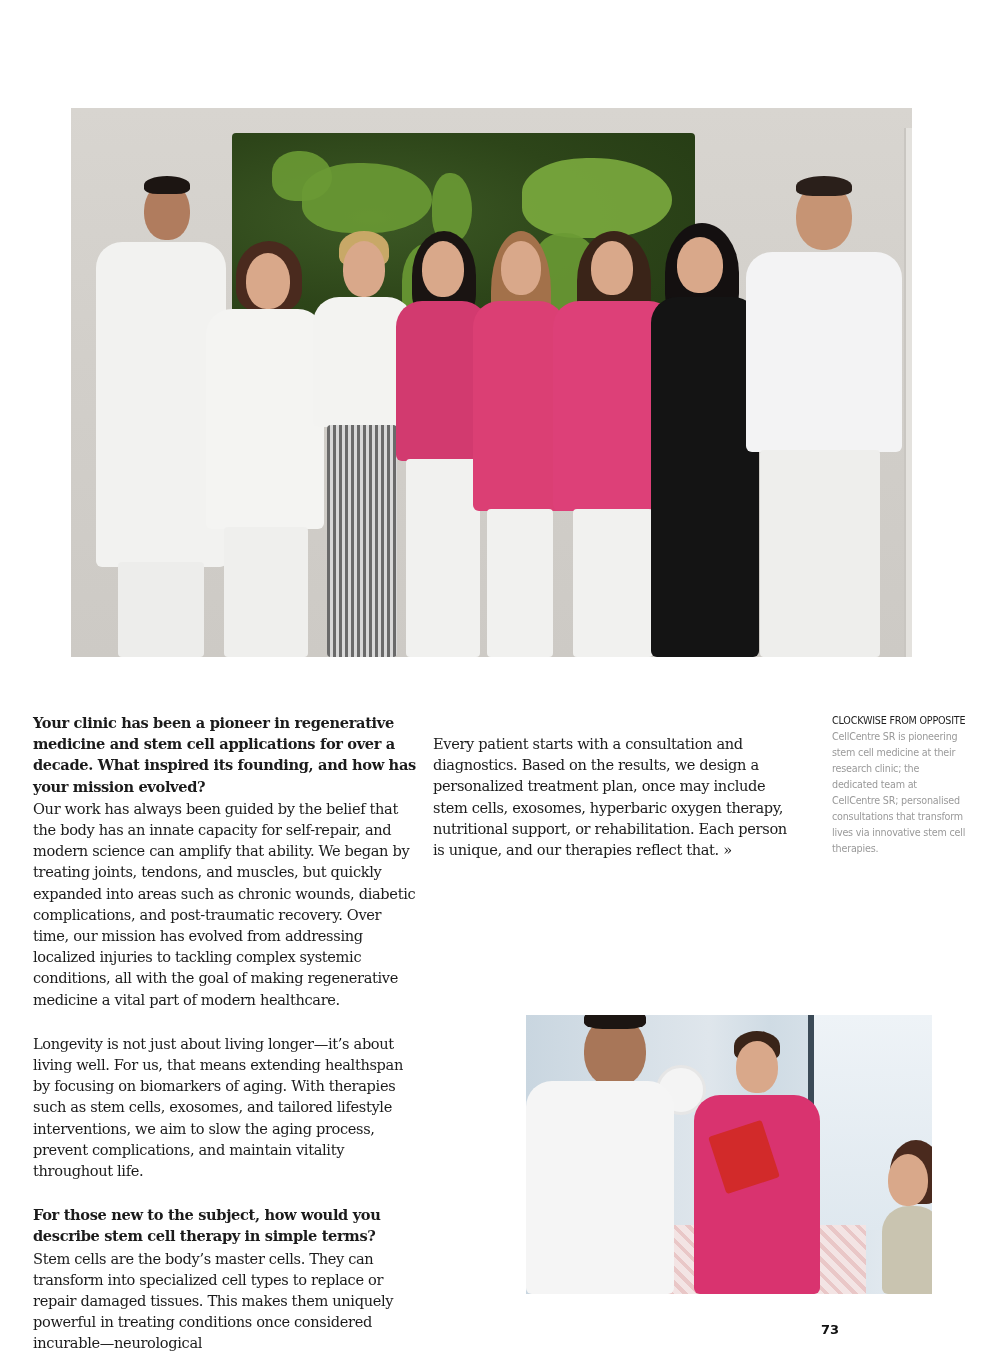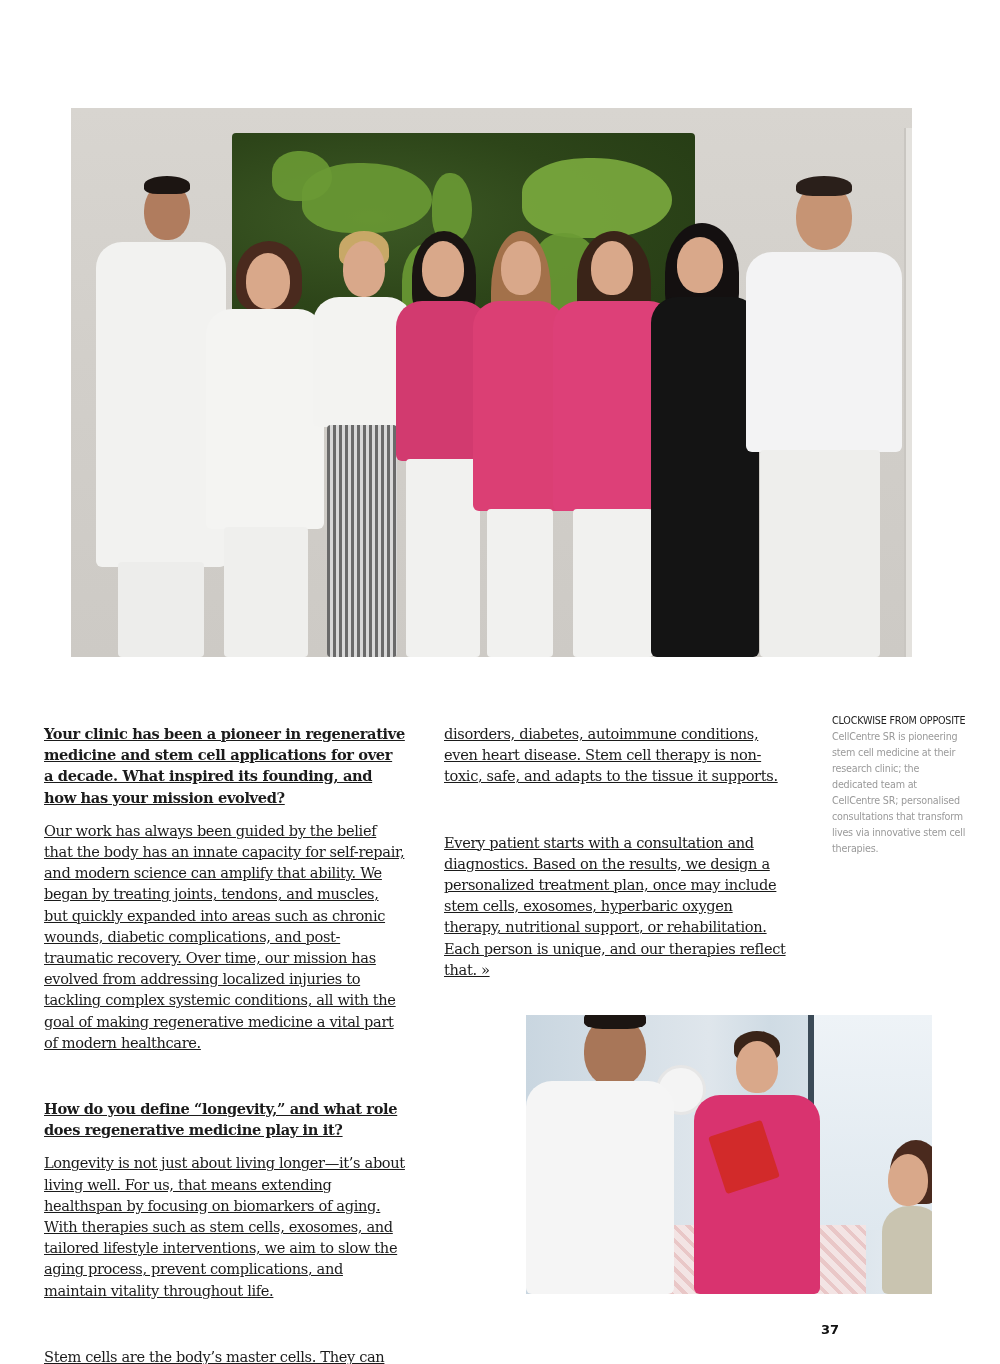--- a/index.html
+++ b/index.html
@@ -20,21 +20,21 @@
 
   
   .photo-bottom { position: absolute; left: 526px; top: 1015px; width: 406px; height: 279px; overflow: hidden;
     background: linear-gradient(90deg, #c9d6e0 0%, #dfe6ec 45%, #cfdbe4 60%, #e8eef3 100%); }
   .window { position: absolute; left: 282px; top: 0; width: 124px; height: 215px; background: linear-gradient(180deg, #eef3f7, #dfe8ef); border-left: 6px solid #3b4a57; }
   .lamp { position: absolute; left: 130px; top: 50px; width: 44px; height: 44px; border-radius: 50%; background: #f4f4f4; border: 3px solid #e6e6e6; }
   .bed { position: absolute; left: 120px; top: 210px; width: 220px; height: 69px; background: repeating-linear-gradient(45deg, #f3e4e4 0 6px, #e9c7c7 6px 10px); }
 
   
   .col { position: absolute; font-size: 14.6px; line-height: 21.2px; letter-spacing: -0.35px; }
-  .col p { margin: 12px; text-decoration: underline; }
+  .col p { margin: 1px; }
   .q { font-weight: bold; }
   .gap { height: 21px; }
   .col-1 { left: 32px; top: 711px; width: 385px; }
   .col-2 { left: 432px; top: 711px; width: 370px; }
 
   .caption { position: absolute; left: 832px; top: 713px; width: 135px; font-family: "DejaVu Sans", "Liberation Sans", sans-serif; font-size: 9.6px; line-height: 16px; color: #9a9a9a; letter-spacing: -0.2px; }
   .caption .lead { color: #1e1e1e; text-transform: uppercase; }
 
   .page-num { position: absolute; left: 821px; top: 1322px; font-family: "DejaVu Sans", "Liberation Sans", sans-serif; font-weight: bold; font-size: 13px; color: #111; }
 </style>
@@ -106,28 +106,27 @@
     <div class="hair" style="left:50px;top:-6px;width:56px;height:20px;background:#2a1f1a;"></div>
     <div class="torso" style="left:0;top:70px;width:156px;height:200px;background:#f3f3f4;"></div>
     <div class="legs" style="left:14px;top:268px;width:120px;height:207px;background:#eeeeec;"></div>
   </div>
 </div>
 
 <div class="col col-1">
   <p class="q">Your clinic has been a pioneer in regenerative medicine and stem cell applications for over a decade. What inspired its founding, and how has your mission evolved?</p>
   <p>Our work has always been guided by the belief that the body has an innate capacity for self-repair, and modern science can amplify that ability. We began by treating joints, tendons, and muscles, but quickly expanded into areas such as chronic wounds, diabetic complications, and post-traumatic recovery. Over time, our mission has evolved from addressing localized injuries to tackling complex systemic conditions, all with the goal of making regenerative medicine a vital part of modern healthcare.</p>
   <div class="gap"></div>
-  <p class="q">How do you define “longevity,” and what role does regenerative medicine play in it?</p>
   <p> Longevity is not just about living longer—it’s about living well. For us, that means extending healthspan by focusing on biomarkers of aging. With therapies such as stem cells, exosomes, and tailored lifestyle interventions, we aim to slow the aging process, prevent complications, and maintain vitality throughout life.</p>
   <div class="gap"></div>
+  <p class="q">For those new to the subject, how would you describe stem cell therapy in simple terms?</p>
   <p>Stem cells are the body’s master cells. They can transform into specialized cell types to replace or repair damaged tissues. This makes them uniquely powerful in treating conditions once considered incurable—neurological</p>
 </div>
 
 <div class="col col-2">
-  <p>disorders, diabetes, autoimmune conditions, even heart disease. Stem cell therapy is non-toxic, safe, and adapts to the tissue it supports.</p>
   <div class="gap"></div>
   <p>Every patient starts with a consultation and diagnostics. Based on the results, we design a personalized treatment plan, once may include stem cells, exosomes, hyperbaric oxygen therapy, nutritional support, or rehabilitation. Each person is unique, and our therapies reflect that. »</p>
 </div>
 
 <div class="caption"><span class="lead">Clockwise from opposite</span><span> CellCentre SR is pioneering stem cell medicine at their research clinic; the dedicated team at CellCentre SR; personalised consultations that transform lives via innovative stem cell therapies.</span></div>
 
 <div class="photo-bottom" title="Doctor in white coat and nurse in pink uniform holding red folder during a patient consultation">
   <div class="window"></div>
   <div class="lamp"></div>
   <div class="bed"></div>
@@ -145,13 +144,13 @@
     <div style="position:absolute;left:22px;top:92px;width:56px;height:60px;background:#d22a2a;transform:rotate(-18deg);border-radius:3px;"></div>
   </div>
 
   <div class="person" style="left:356px;width:60px;height:150px;">
     <div class="hair" style="left:8px;top:-4px;width:52px;height:64px;background:#4a2a1e;"></div>
     <div class="head" style="left:6px;top:10px;width:40px;height:52px;"></div>
     <div class="torso" style="left:0;top:62px;width:60px;height:88px;background:#c9c4b0;"></div>
   </div>
 </div>
 
-<div class="page-num">37</div>
+<div class="page-num">73</div>
 
 </body></html>

